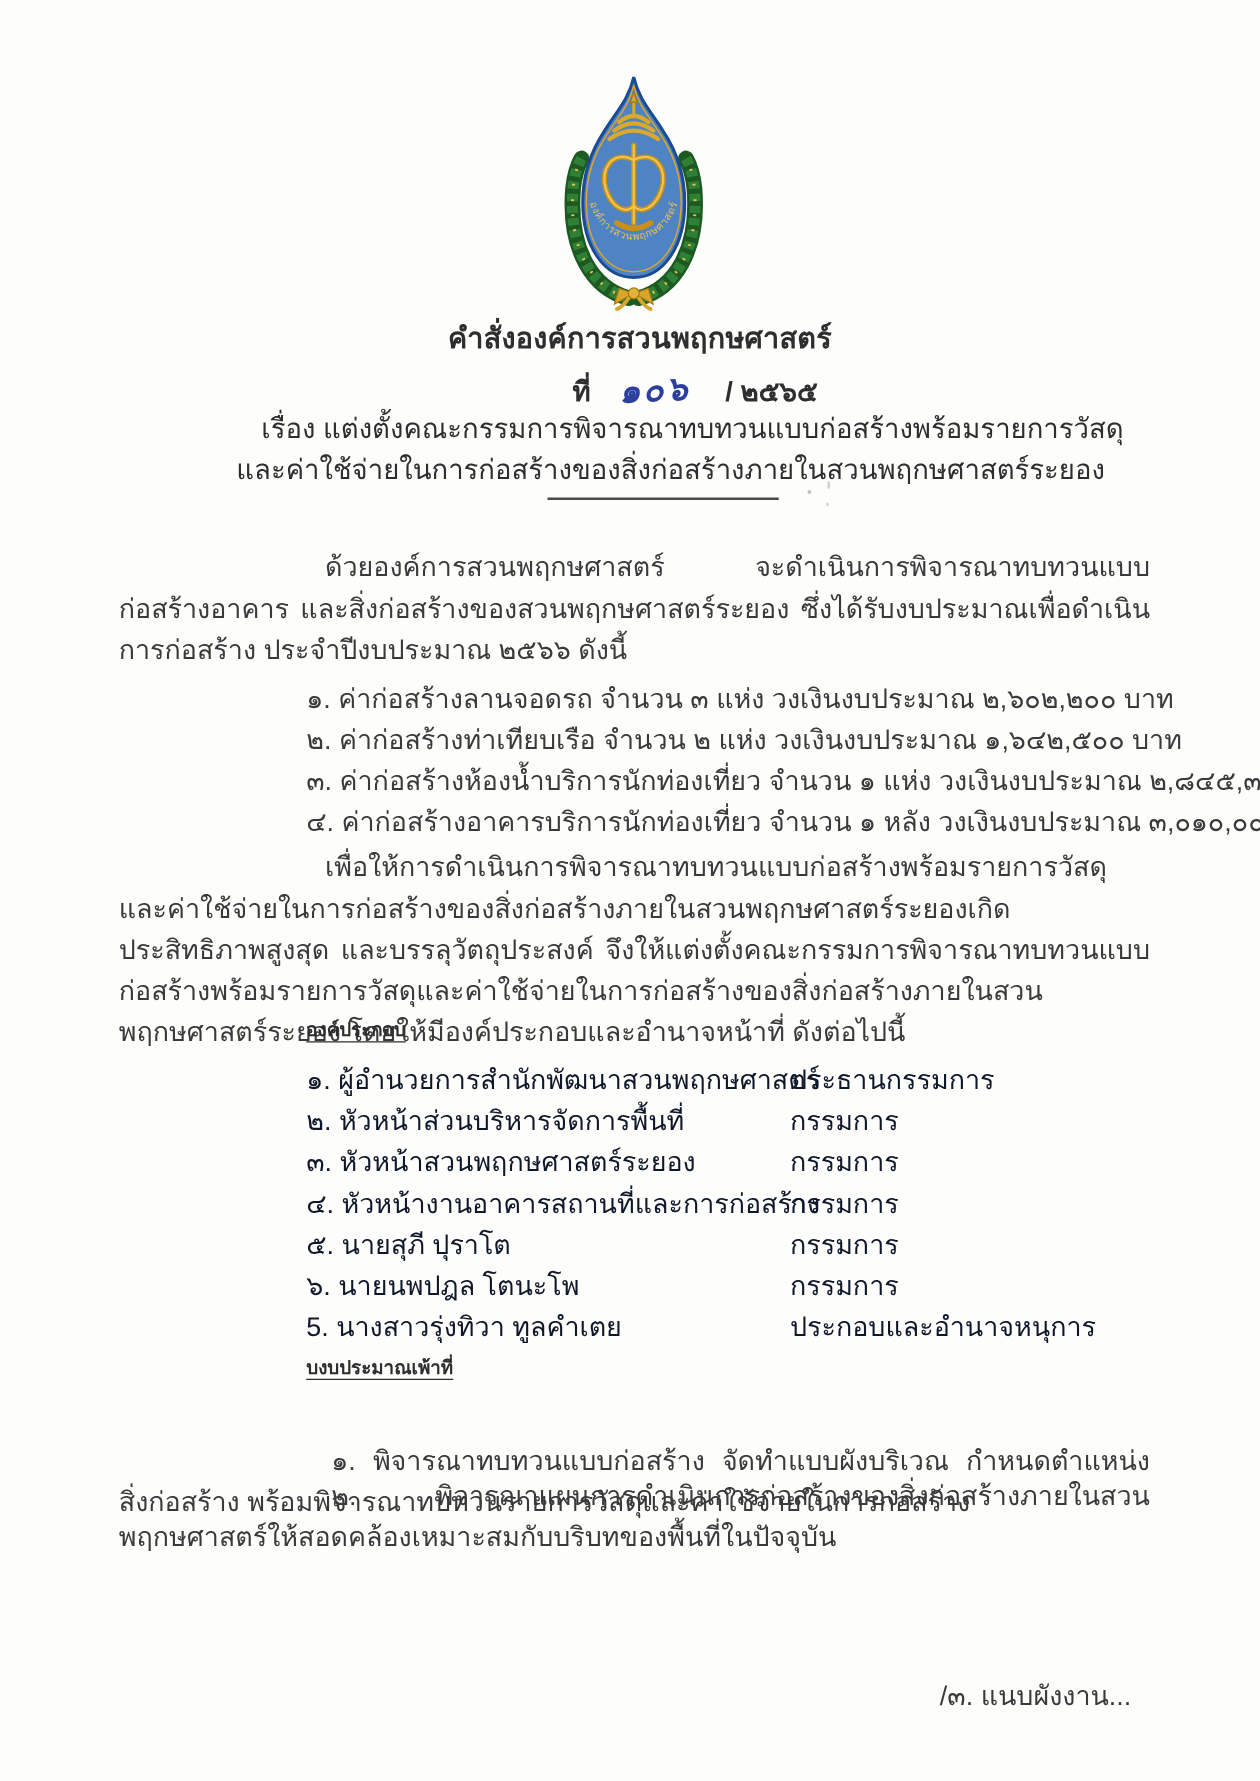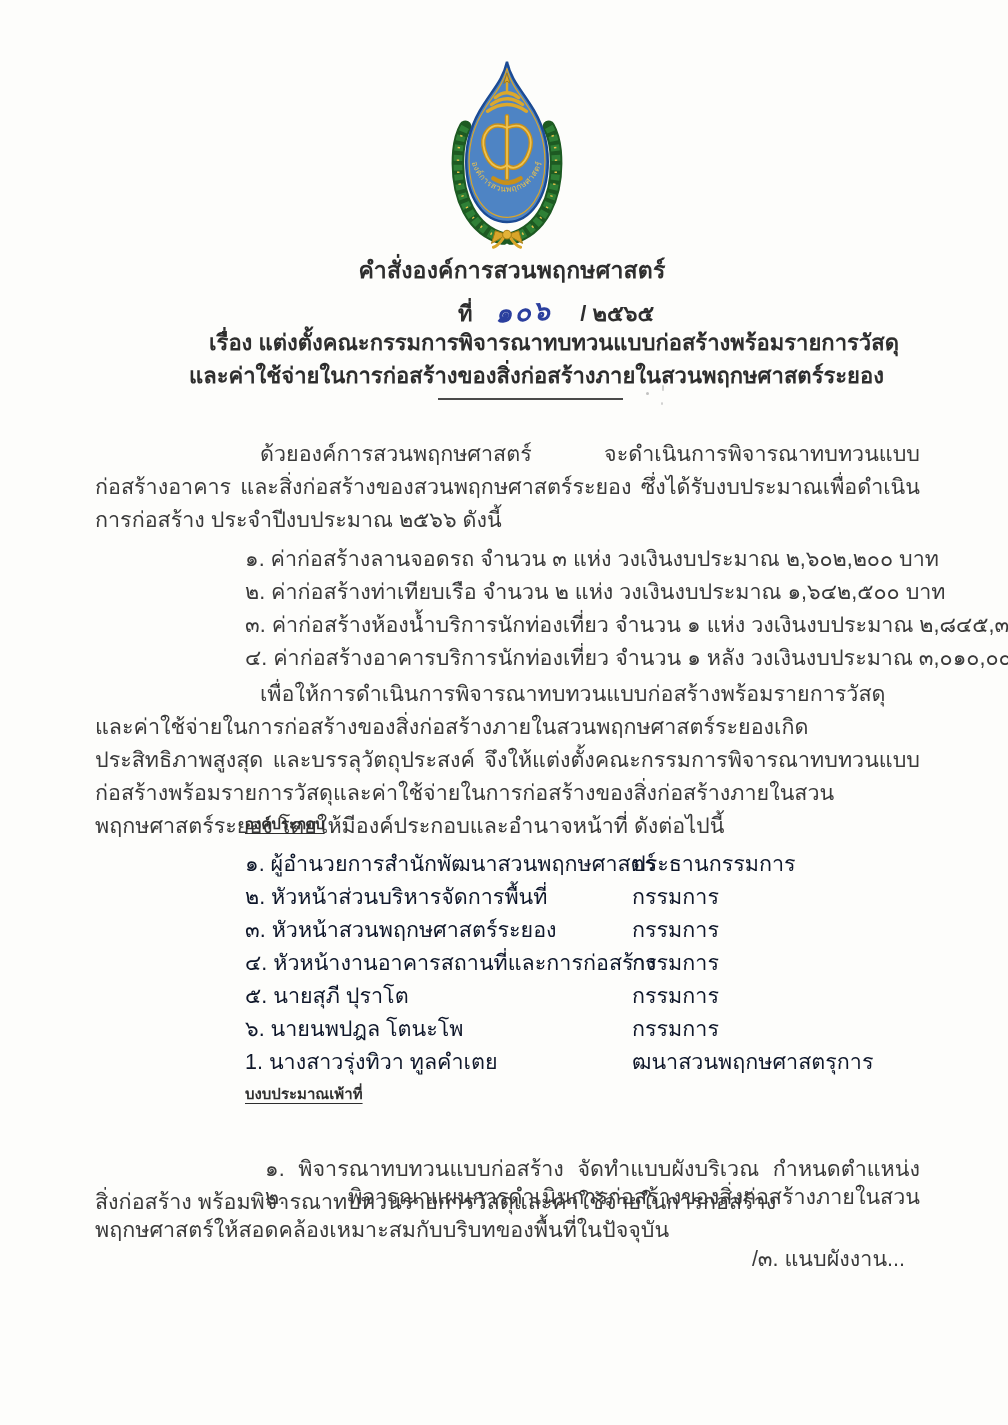--- a/index.html
+++ b/index.html
@@ -4,21 +4,21 @@
 <style>
   html,body{margin:0;padding:0;}
   body{background:#e8e8e8;font-family:"Liberation Sans","DejaVu Sans",sans-serif;}
   .page{
     position:relative;width:1008px;height:1425px;margin:0 auto;
     background:#fdfdfb;color:#383838;overflow:hidden;
   }
   .abs{position:absolute;}
   .center-line{left:16px;right:0;text-align:center;}
   .doc-title{font-size:23px;font-weight:bold;color:#2e2e2e;letter-spacing:.2px;}
-  .subject{font-size:22px;font-weight:bold;color:#2e2e2e;}
+  .subject{font-size:22px;font-weight:normal;color:#2e2e2e;}
   .num-label{font-size:22px;font-weight:bold;color:#2e2e2e;}
   .handwritten{
     font-size:27px;color:#2b3f9e;font-style:italic;letter-spacing:2px;
     transform:rotate(-3deg);display:inline-block;font-weight:bold;
   }
   .divider{background:#4a4a4a;height:2px;}
   .body-text{font-size:21.5px;line-height:33px;text-align:justify;color:#3a3a3a;margin:0;}
   .indent{text-indent:165px;}
   .list-line{font-size:21.5px;line-height:33px;white-space:nowrap;color:#3a3a3a;}
   .sec-heading{
@@ -140,25 +140,25 @@
     </div>
     <div class="member-row">
       <span>๕. นายสุภี  ปุราโต</span>
       <span class="member-role">กรรมการ</span>
     </div>
     <div class="member-row">
       <span>๖. นายนพปฎล  โตนะโพ</span>
       <span class="member-role">กรรมการ</span>
     </div>
     <div class="member-row">
-      <span>1. นางสาวรุ่งทิวา  ทูลคำเตย</span>
-      <span class="member-role">ฒนาสวนพฤกษศาสตรุการ</span>
+      <span>5. นางสาวรุ่งทิวา  ทูลคำเตย</span>
+      <span class="member-role">ประกอบและอำนาจหนุการ</span>
     </div>
   </div>
 
   <div class="abs sec-heading" style="left:245px;top:1082px;">บงบประมาณเพ้าที่</div>
 
   <p class="abs body-text" style="left:95px;top:1113px;width:825px;text-indent:170px;margin-top:40px;">๑. พิจารณาทบทวนแบบก่อสร้าง จัดทำแบบผังบริเวณ กำหนดตำแหน่งสิ่งก่อสร้าง พร้อมพิจารณาทบทวนรายการวัสดุและค่าใช้จ่ายในการก่อสร้าง</p>
   <p class="abs body-text" style="left:95px;top:1181px;width:825px;text-indent:170px;">๒. พิจารณาแผนการดำเนินการก่อสร้างของสิ่งก่อสร้างภายในสวนพฤกษศาสตร์ให้สอดคล้องเหมาะสมกับบริบทของพื้นที่ในปัจจุบัน</p>
 
-  <div class="abs footer-note" style="right:103px;top:1241px;">/๓. แนบผังงาน...</div>
+  <div class="abs footer-note" style="right:103px;top:1339px;">/๓. แนบผังงาน...</div>
 
 </div>
 
 </body></html>

